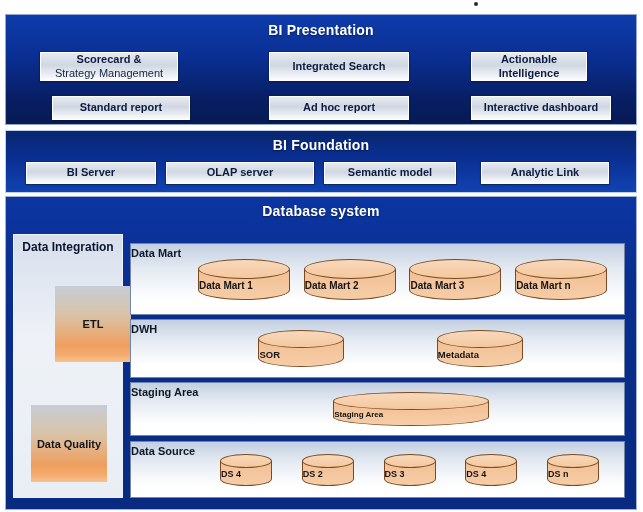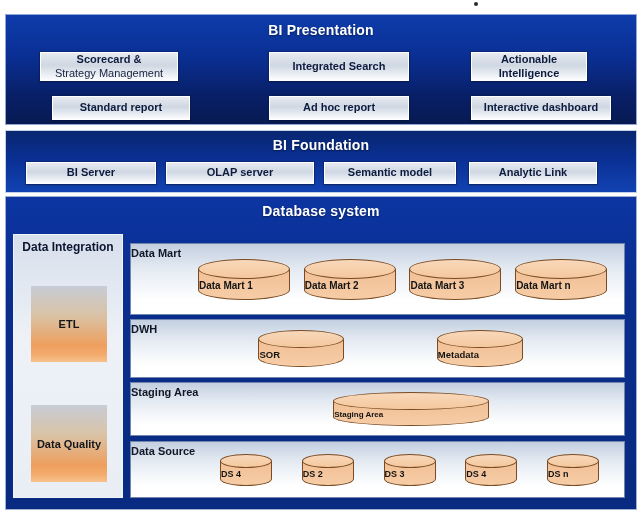--- a/index.html
+++ b/index.html
@@ -39,21 +39,21 @@
 
   
   .integration { position:absolute; left:7px; top:37px; width:110px; height:264px;
     background:linear-gradient(180deg,#d7dfec 0%, #eef2f7 40%, #e9eef5 100%);
     border:1px solid #f0f3f8; }
   .integration-title { text-align:center; margin-top:5px; font-weight:bold; font-size:12px; color:#0b1530; }
 
   .orangebox { position:absolute; left:17px; width:76px; display:flex; align-items:center; justify-content:center;
     background:linear-gradient(180deg,#c7ccd6 0%, #d9c3a7 38%, #ee9f5e 78%, #f3ab6d 90%, #f7c18d 100%);
     font-weight:bold; font-size:11px; color:#14161a; text-align:center; }
-  #etl-box { top:51px; height:76px; }
+  #etl-box { top:51px; height:76px;margin-left:24px; }
   #dq-box  { top:170px; height:77px; }
 
   .layer { position:absolute; left:124px; width:495px; display:flex; flex-direction:row;
     background:linear-gradient(180deg,#c3cfe0 0%, #e4eaf2 35%, #ffffff 80%);
     border:1px solid #7286ab; }
   .layer-title { text-align:center; margin-top:3px; font-weight:bold; font-size:11px; color:#101828; }
   .cyl-row { flex:1; display:flex; align-items:center; justify-content:space-around; padding:0 10px; }
 
   #layer-datamart { top:46px;  height:72px; }
   #layer-dwh      { top:122px; height:59px; }
@@ -112,21 +112,21 @@
 
     <div class="lightbox" style="left:20px; top:31px; width:130px; height:22px;">
       <span>BI Server</span>
     </div>
     <div class="lightbox" style="left:160px; top:31px; width:148px; height:22px;">
       <span>OLAP server</span>
     </div>
     <div class="lightbox" style="left:318px; top:31px; width:132px; height:22px;">
       <span>Semantic model</span>
     </div>
-    <div class="lightbox" style="left:463px; top:31px; width:128px; height:22px;">
+    <div class="lightbox" style="left:475px; top:31px; width:128px; height:22px;">
       <span>Analytic Link</span>
     </div>
   </section>
 
   <section class="panel" id="database">
     <div class="panel-title">Database system</div>
 
     <div class="integration">
       <div class="integration-title">Data Integration</div>
       <div class="orangebox" id="etl-box">

